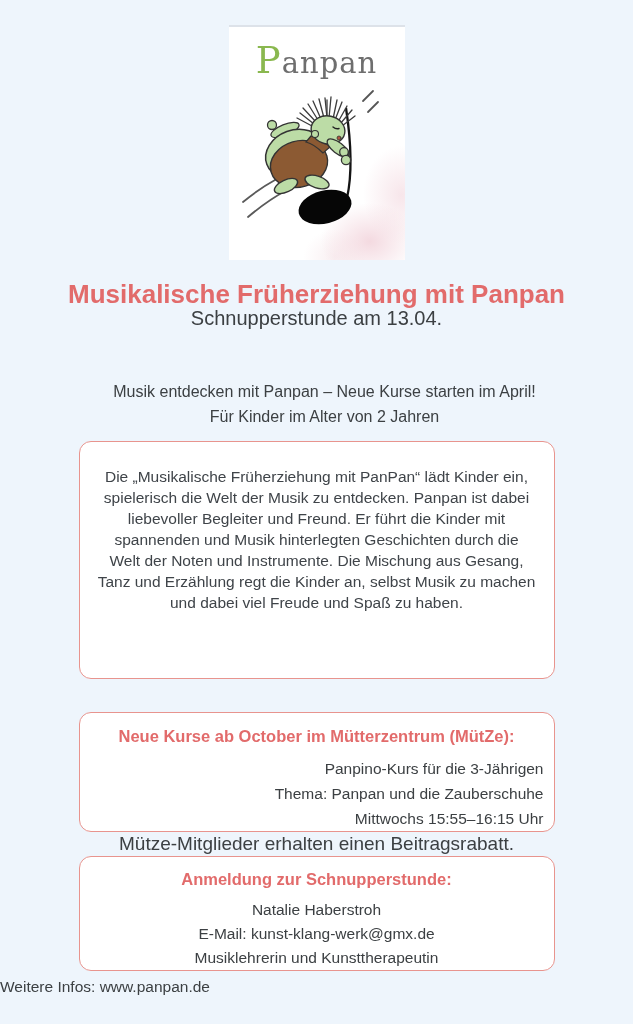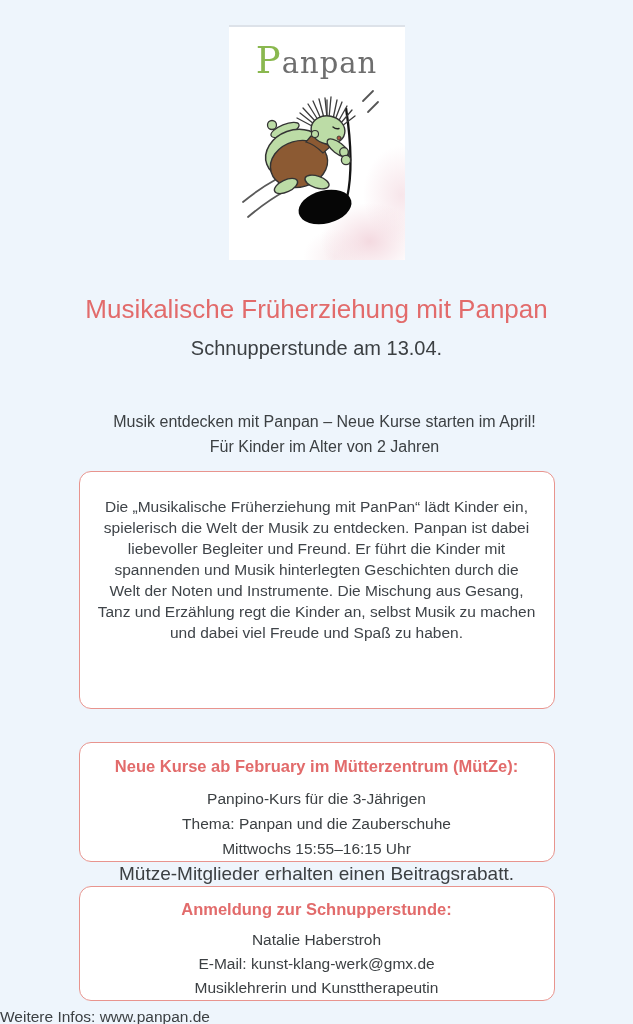--- a/index.html
+++ b/index.html
@@ -26,22 +26,22 @@
   .brand{
     margin-top:14px;
     font-family:"DejaVu Serif",serif;
     font-size:29px;color:#6e6e6e;letter-spacing:1px;line-height:1.1;
   }
   .brand .brand-initial{color:#8ab84f;font-size:37px;}
   .illustration{margin-top:4px;}
 
   
   .title{
-    text-align:center;color:#e26b6b;font-size:26px;font-weight:400;
-    margin:16px;position:relative;top:43px;line-height:30px;
+    text-align:center;color:#e26b6b;font-size:26px;font-weight:700;
+    margin:1px;position:relative;top:43px;line-height:30px;
   }
   .subtitle{
     text-align:center;font-size:20px;line-height:21px;
     position:relative;top:41px;
   }
   .intro{
     text-align:center;font-size:16px;line-height:25px;
     position:relative;top:91px;margin:0;padding-left:16px;
   }
 
@@ -54,21 +54,21 @@
   .box-description{top:103px;height:238px;padding:24px 18px 0;}
   .box-description p{
     margin:0 auto;max-width:438px;
     font-size:15.5px;line-height:21px;color:#3f4449;
   }
   .box-heading{
     color:#e26b6b;font-weight:700;font-size:16.5px;line-height:19px;
     margin:0 0 10px;
   }
   .box-courses{top:136px;height:120px;padding:14px 10px 2px;}
-  .box-courses .box-line{font-size:15.5px;line-height:25px;}
+  .box-courses .box-line{font-size:15.5px;line-height:25px;text-align:right;}
   .note{
     text-align:center;font-size:19px;line-height:20px;
     position:relative;top:138px;
   }
   .box-registration{top:140px;height:115px;padding:13px 10px 2px;}
   .box-registration .box-heading{margin-bottom:9px;}
   .box-registration .box-line{font-size:15.5px;line-height:24px;}
   .footer-note{
     text-align:left;font-size:15.5px;line-height:20px;
     position:relative;top:146px;
@@ -148,21 +148,21 @@
   <p class="intro">
     <span>Musik entdecken mit Panpan – Neue Kurse starten im April!</span><br>
     <span>Für Kinder im Alter von 2 Jahren</span>
   </p>
 
   <div class="box box-description">
     <p>Die „Musikalische Früherziehung mit PanPan“ lädt Kinder ein, spielerisch die Welt der Musik zu entdecken. Panpan ist dabei liebevoller Begleiter und Freund. Er führt die Kinder mit spannenden und Musik hinterlegten Geschichten durch die Welt der Noten und Instrumente. Die Mischung aus Gesang, Tanz und Erzählung regt die Kinder an, selbst Musik zu machen und dabei viel Freude und Spaß zu haben.</p>
   </div>
 
   <div class="box box-courses">
-    <h2 class="box-heading">Neue Kurse ab February im Mütterzentrum (MütZe):</h2>
+    <h2 class="box-heading">Neue Kurse ab October im Mütterzentrum (MütZe):</h2>
     <div class="box-line">Panpino-Kurs für die 3-Jährigen</div>
     <div class="box-line">Thema: Panpan und die Zauberschuhe</div>
     <div class="box-line">Mittwochs 15:55–16:15 Uhr</div>
   </div>
 
   <div class="note">Mütze-Mitglieder erhalten einen Beitragsrabatt.</div>
 
   <div class="box box-registration">
     <h2 class="box-heading">Anmeldung zur Schnupperstunde:</h2>
     <div class="box-line">Natalie Haberstroh</div>

